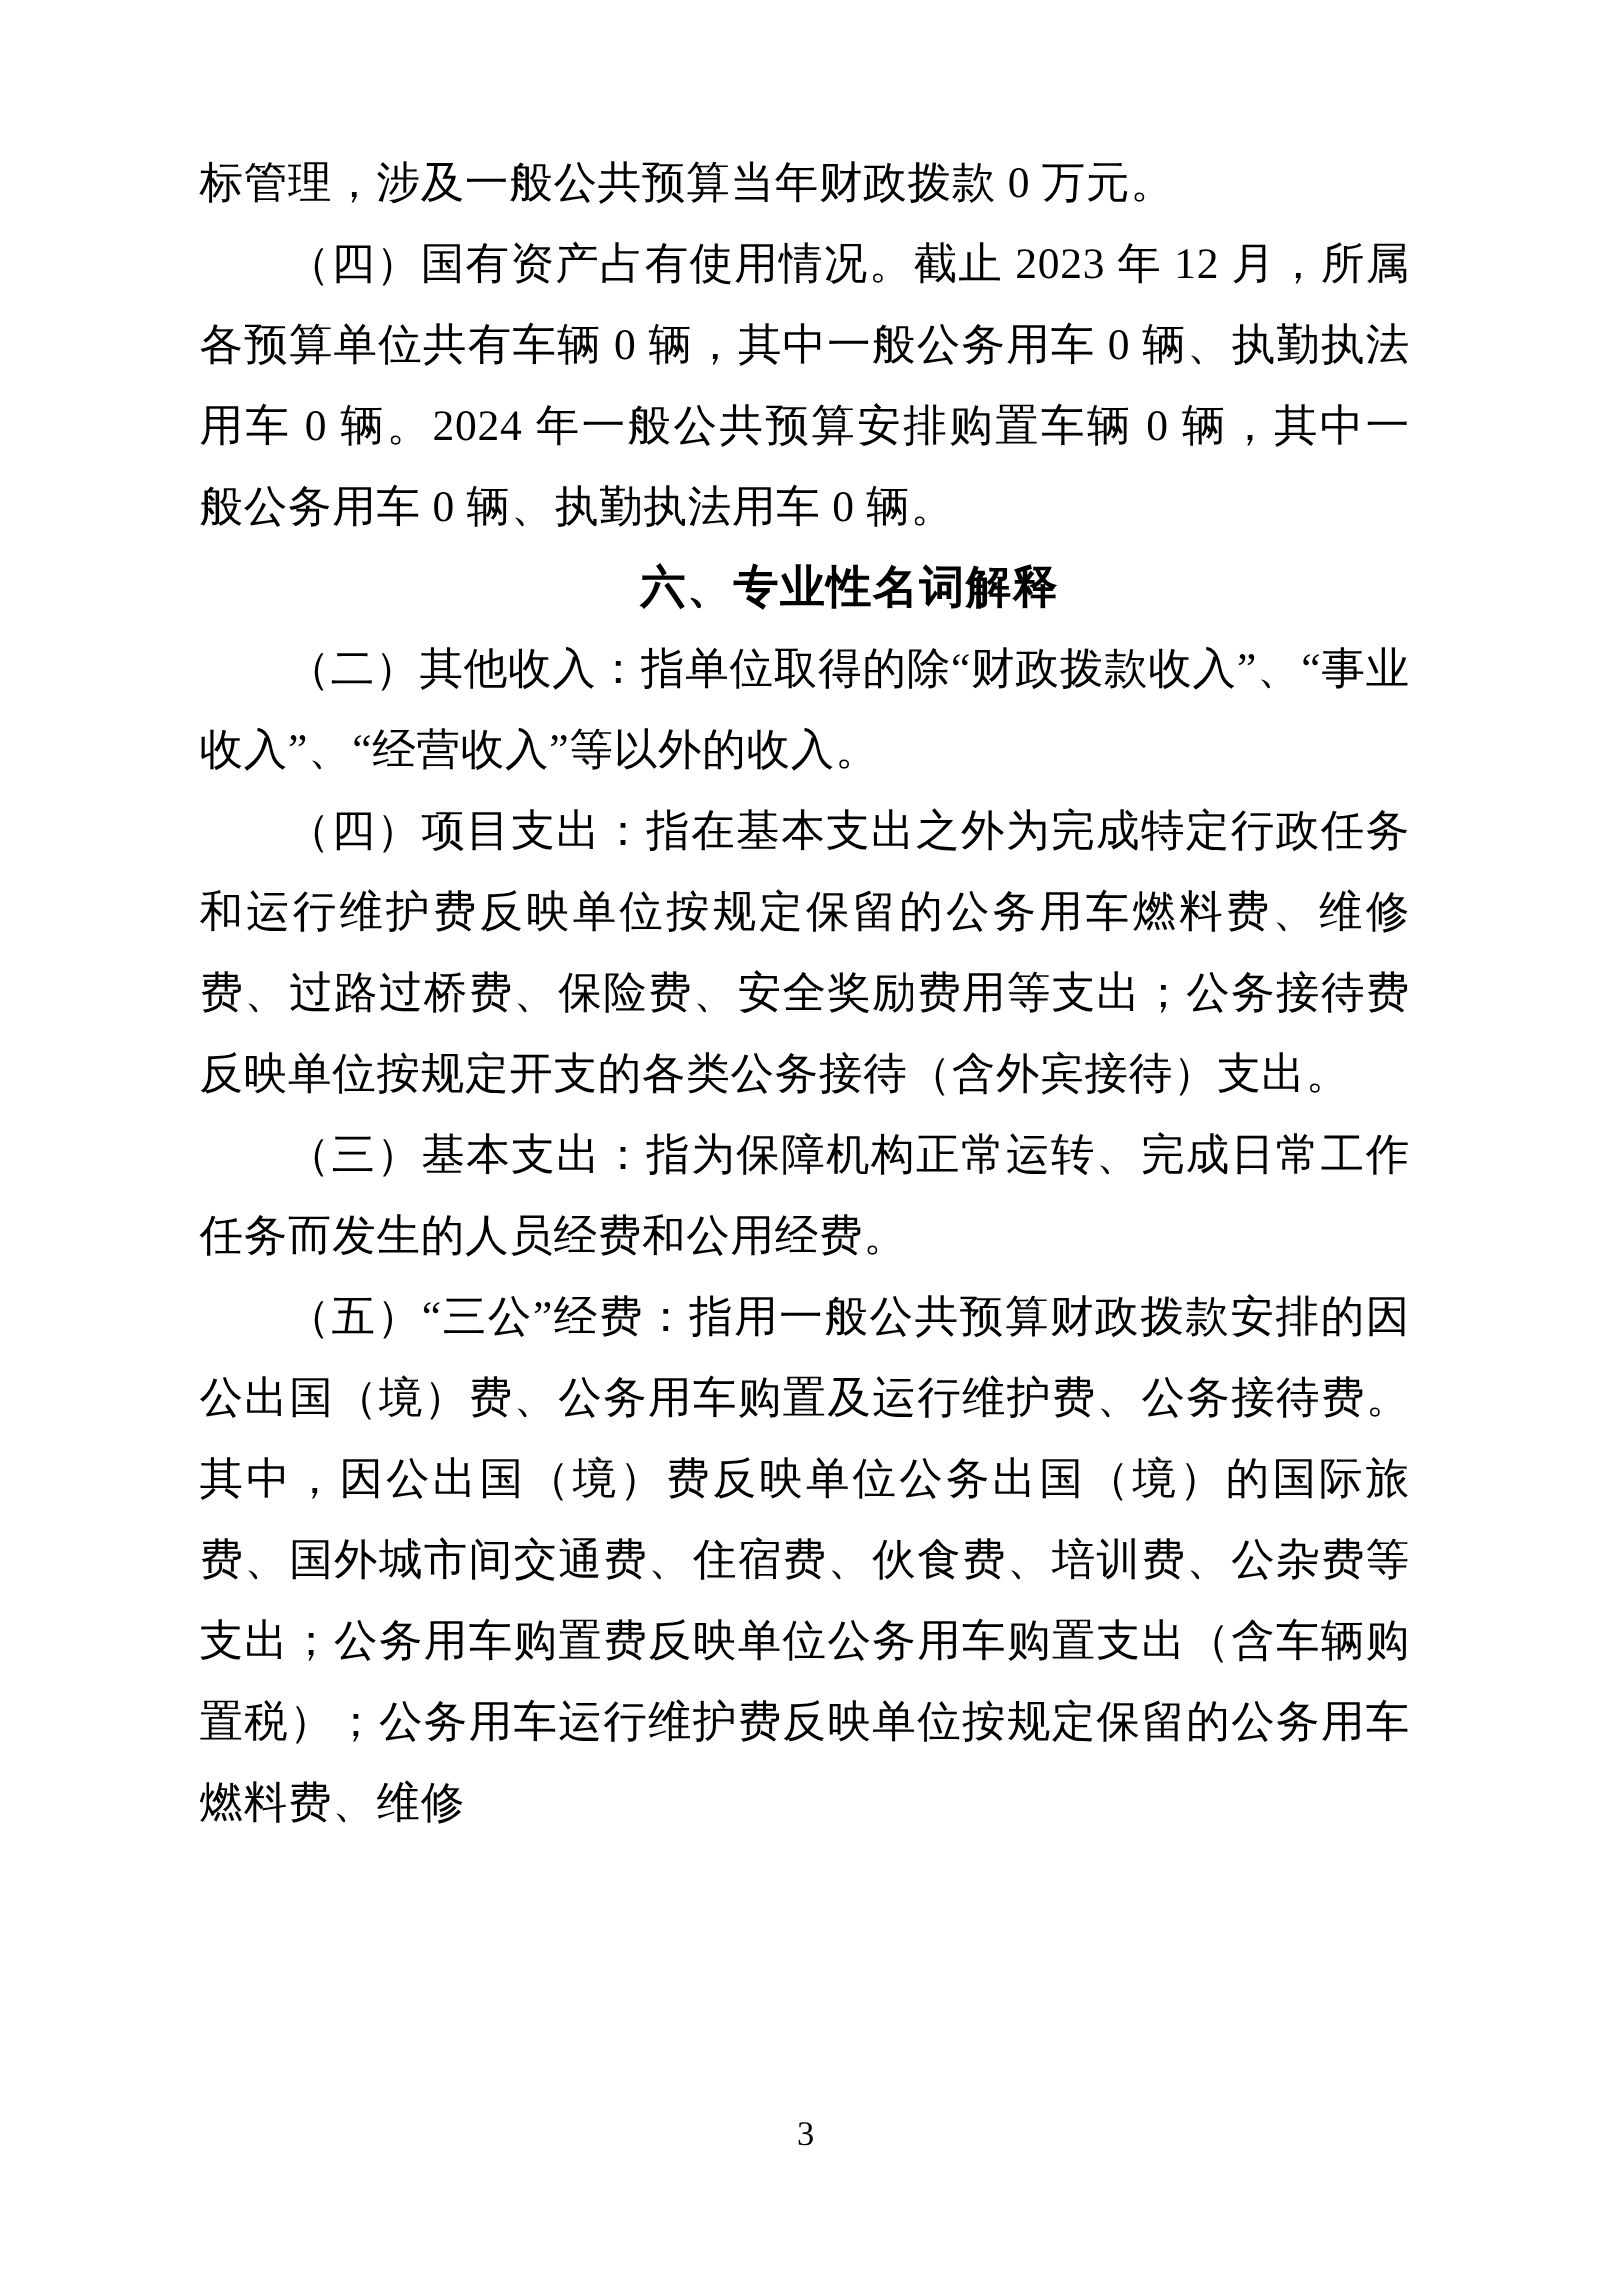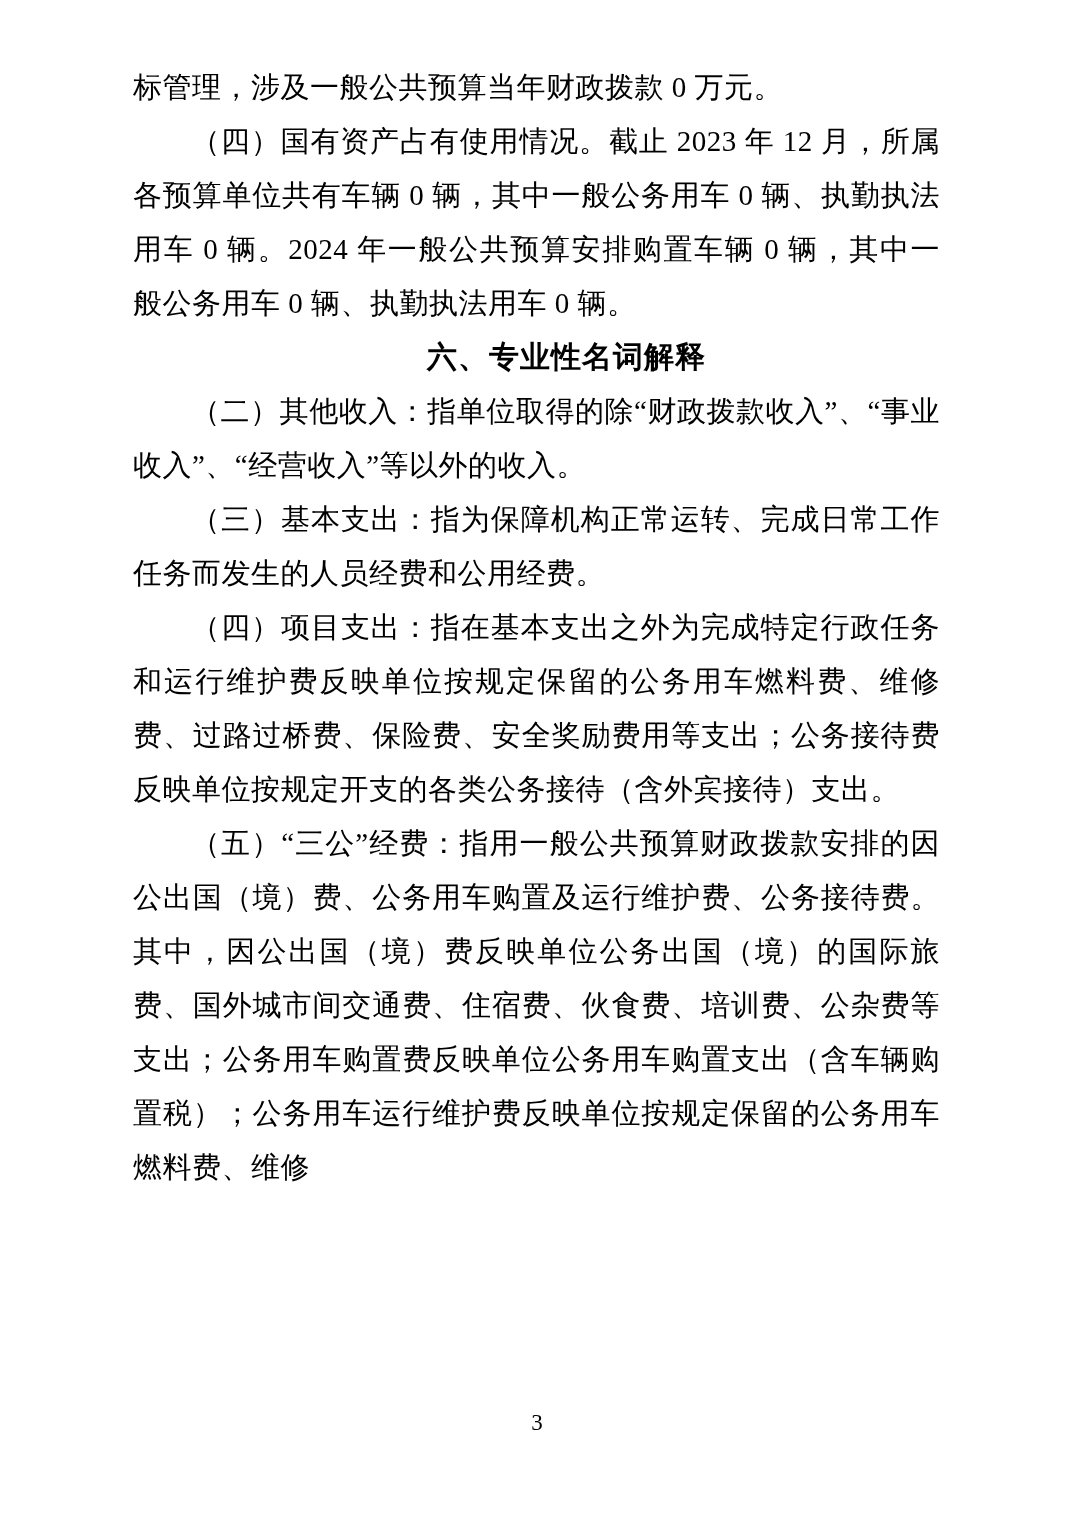--- a/index.html
+++ b/index.html
@@ -15,21 +15,21 @@
     color: #000000;
     overflow: hidden;
   }
   .page {
     position: absolute;
     top: 0;
     left: 0;
     width: 1074px;
     height: 1520px;
     box-sizing: border-box;
-    padding: 60px 134px 0 133px;
+    padding: 95px 134px 0 133px;
     background: #ffffff;
   }
   .para {
     margin: 0;
     font-size: 29px;
     line-height: 54px;
     text-align: justify;
     text-justify: inter-ideograph;
     letter-spacing: 0.5px;
     word-break: break-all;
@@ -70,21 +70,21 @@
   <p class="para">标管理，涉及一般公共预算当年财政拨款 0 万元。</p>
 
   <p class="para indent">（四）国有资产占有使用情况。截止 2023 年 12 月，所属各预算单位共有车辆 0 辆，其中一般公务用车 0 辆、执勤执法用车 0 辆。2024 年一般公共预算安排购置车辆 0 辆，其中一般公务用车 0 辆、执勤执法用车 0 辆。</p>
 
   <h2 class="heading">六、专业性名词解释</h2>
 
 
 
   <p class="para indent">（二）其他收入：指单位取得的除“财政拨款收入”、“事业收入”、“经营收入”等以外的收入。</p>
 
+  <p class="para indent">（四）项目支出：指在基本支出之外为完成特定行政任务和运行维护费反映单位按规定保留的公务用车燃料费、维修费、过路过桥费、保险费、安全奖励费用等支出；公务接待费反映单位按规定开支的各类公务接待（含外宾接待）支出。</p>
+
   <p class="para indent">（三）基本支出：指为保障机构正常运转、完成日常工作任务而发生的人员经费和公用经费。</p>
-
-  <p class="para indent">（四）项目支出：指在基本支出之外为完成特定行政任务和运行维护费反映单位按规定保留的公务用车燃料费、维修费、过路过桥费、保险费、安全奖励费用等支出；公务接待费反映单位按规定开支的各类公务接待（含外宾接待）支出。</p>
 
   <p class="para indent">（五）“三公”经费：指用一般公共预算财政拨款安排的因公出国（境）费、公务用车购置及运行维护费、公务接待费。其中，因公出国（境）费反映单位公务出国（境）的国际旅费、国外城市间交通费、住宿费、伙食费、培训费、公杂费等支出；公务用车购置费反映单位公务用车购置支出（含车辆购置税）；公务用车运行维护费反映单位按规定保留的公务用车燃料费、维修</p>
 
   <div class="page-number">3</div>
 
 </div>
 
 </body></html>

